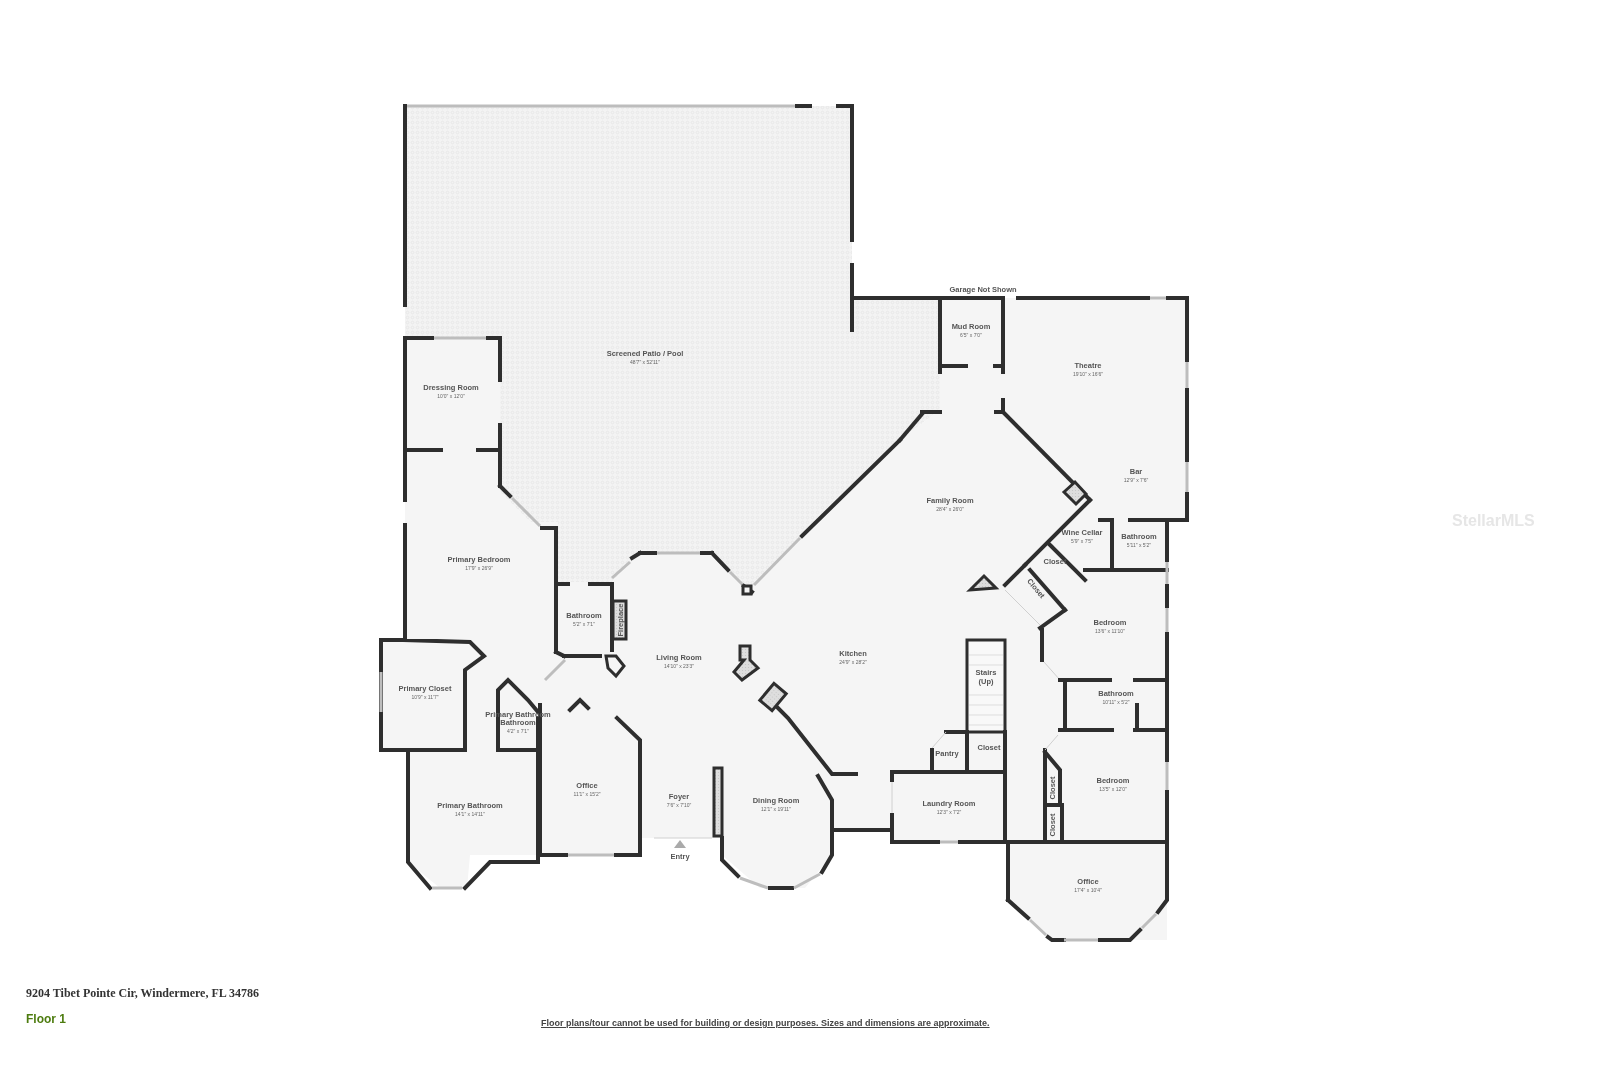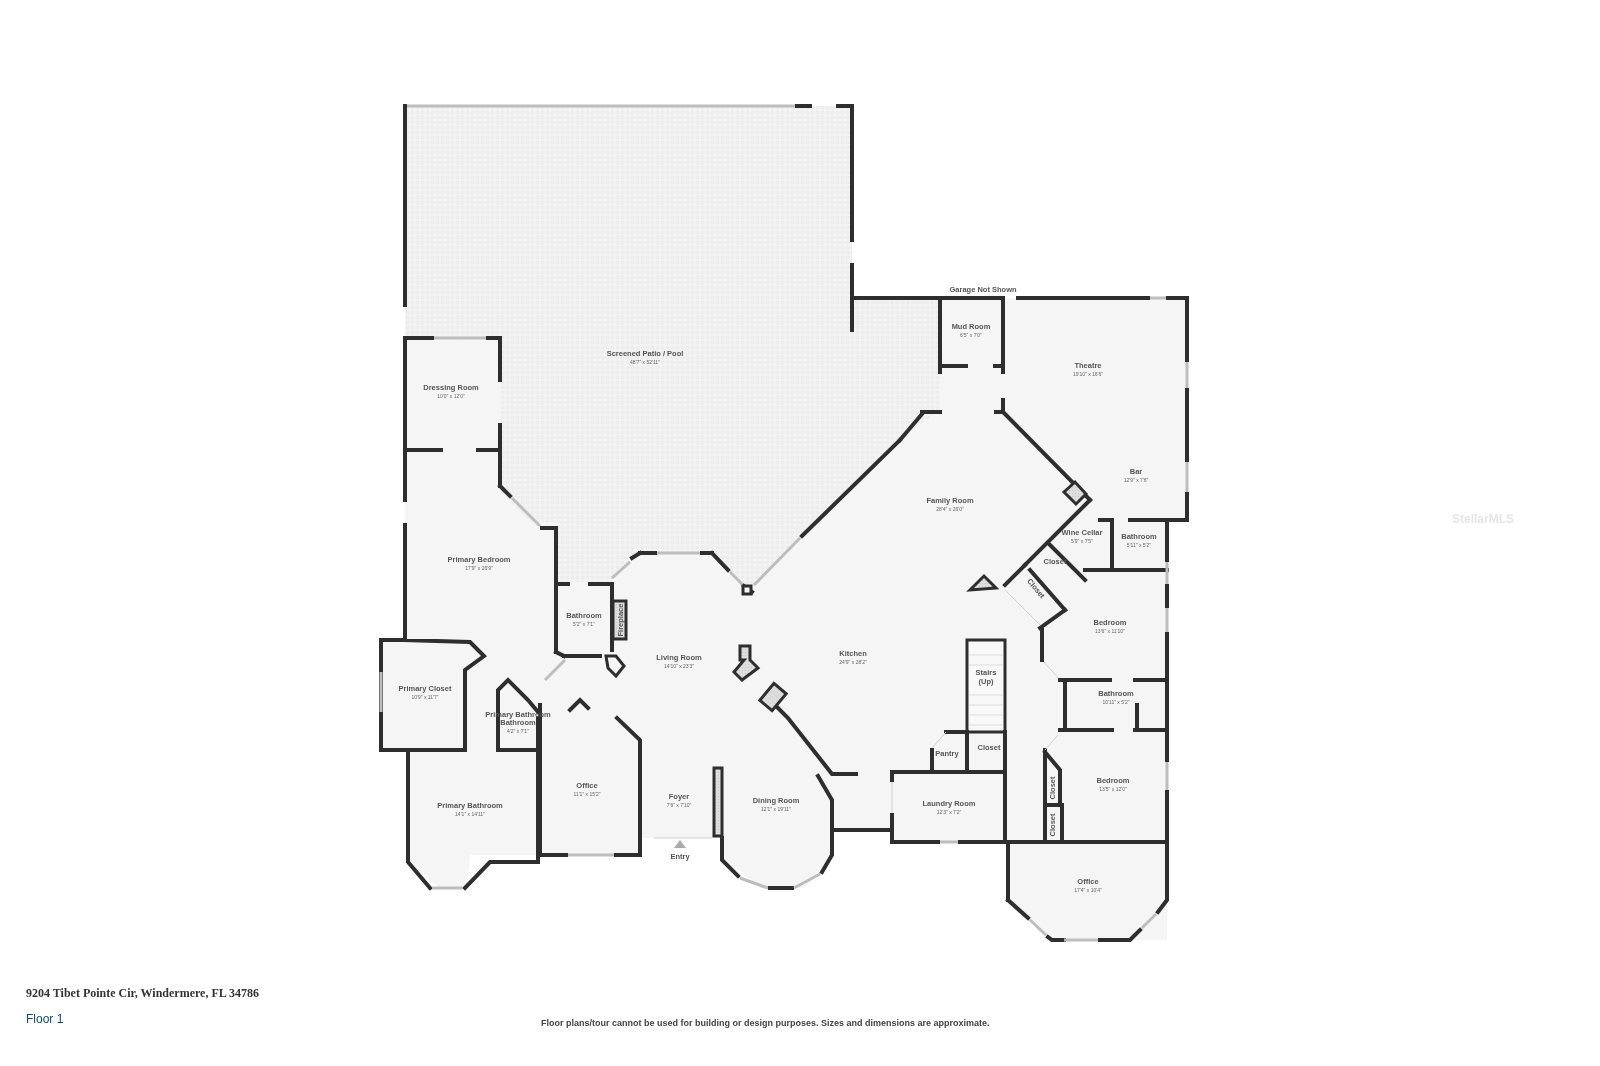--- a/index.html
+++ b/index.html
@@ -4,23 +4,23 @@
 <style>
   html, body { margin:0; padding:0; background:#ffffff; }
   body { width:1600px; height:1066px; position:relative; overflow:hidden; font-family:"Liberation Sans", sans-serif; }
   svg#plan { position:absolute; left:0; top:0; }
   .wall { stroke:#2e2e2e; stroke-width:4; fill:none; stroke-linecap:square; }
   .win { stroke:#bdbdbd; stroke-width:3; fill:none; }
   .door { stroke:#d0d0d0; stroke-width:1; fill:none; }
   .rl { font-family:"Liberation Sans", sans-serif; font-size:7.5px; font-weight:bold; fill:#555; text-anchor:middle; }
   .rd { font-family:"Liberation Sans", sans-serif; font-size:5px; fill:#666; text-anchor:middle; }
   .addr { position:absolute; left:26px; top:986px; font-size:12px; font-weight:bold; color:#333;font-family:Liberation Serif, serif; }
-  .floor { position:absolute; left:26px; top:1012px; font-size:12px; font-weight:normal; color:#0c4a6e; }
-  .disc { position:absolute; left:541px; top:1018px; font-size:9px; font-weight:bold; color:#444; }
-  .wm { position:absolute; left:1452px; top:512px; font-size:12px; font-weight:bold; color:#e6e6e6; }
+  .floor { position:absolute; left:26px; top:1012px; font-size:12px; font-weight:bold; color:#4d7c0f; }
+  .disc { position:absolute; left:541px; top:1018px; font-size:9px; font-weight:bold; color:#444;text-decoration:underline; }
+  .wm { position:absolute; left:1452px; top:512px; font-size:16px; font-weight:bold; color:#e6e6e6; }
 </style>
 </head>
 <body>
 
 <svg id="plan" width="1600" height="1066" viewBox="0 0 1600 1066">
   <defs>
     <pattern id="dots" width="5" height="5" patternUnits="userSpaceOnUse">
       <rect width="5" height="5" fill="#f3f3f3"></rect>
       <circle cx="2.5" cy="2.5" r="1.3" fill="none" stroke="#e0e0e0" stroke-width="0.6"></circle>
     </pattern>

